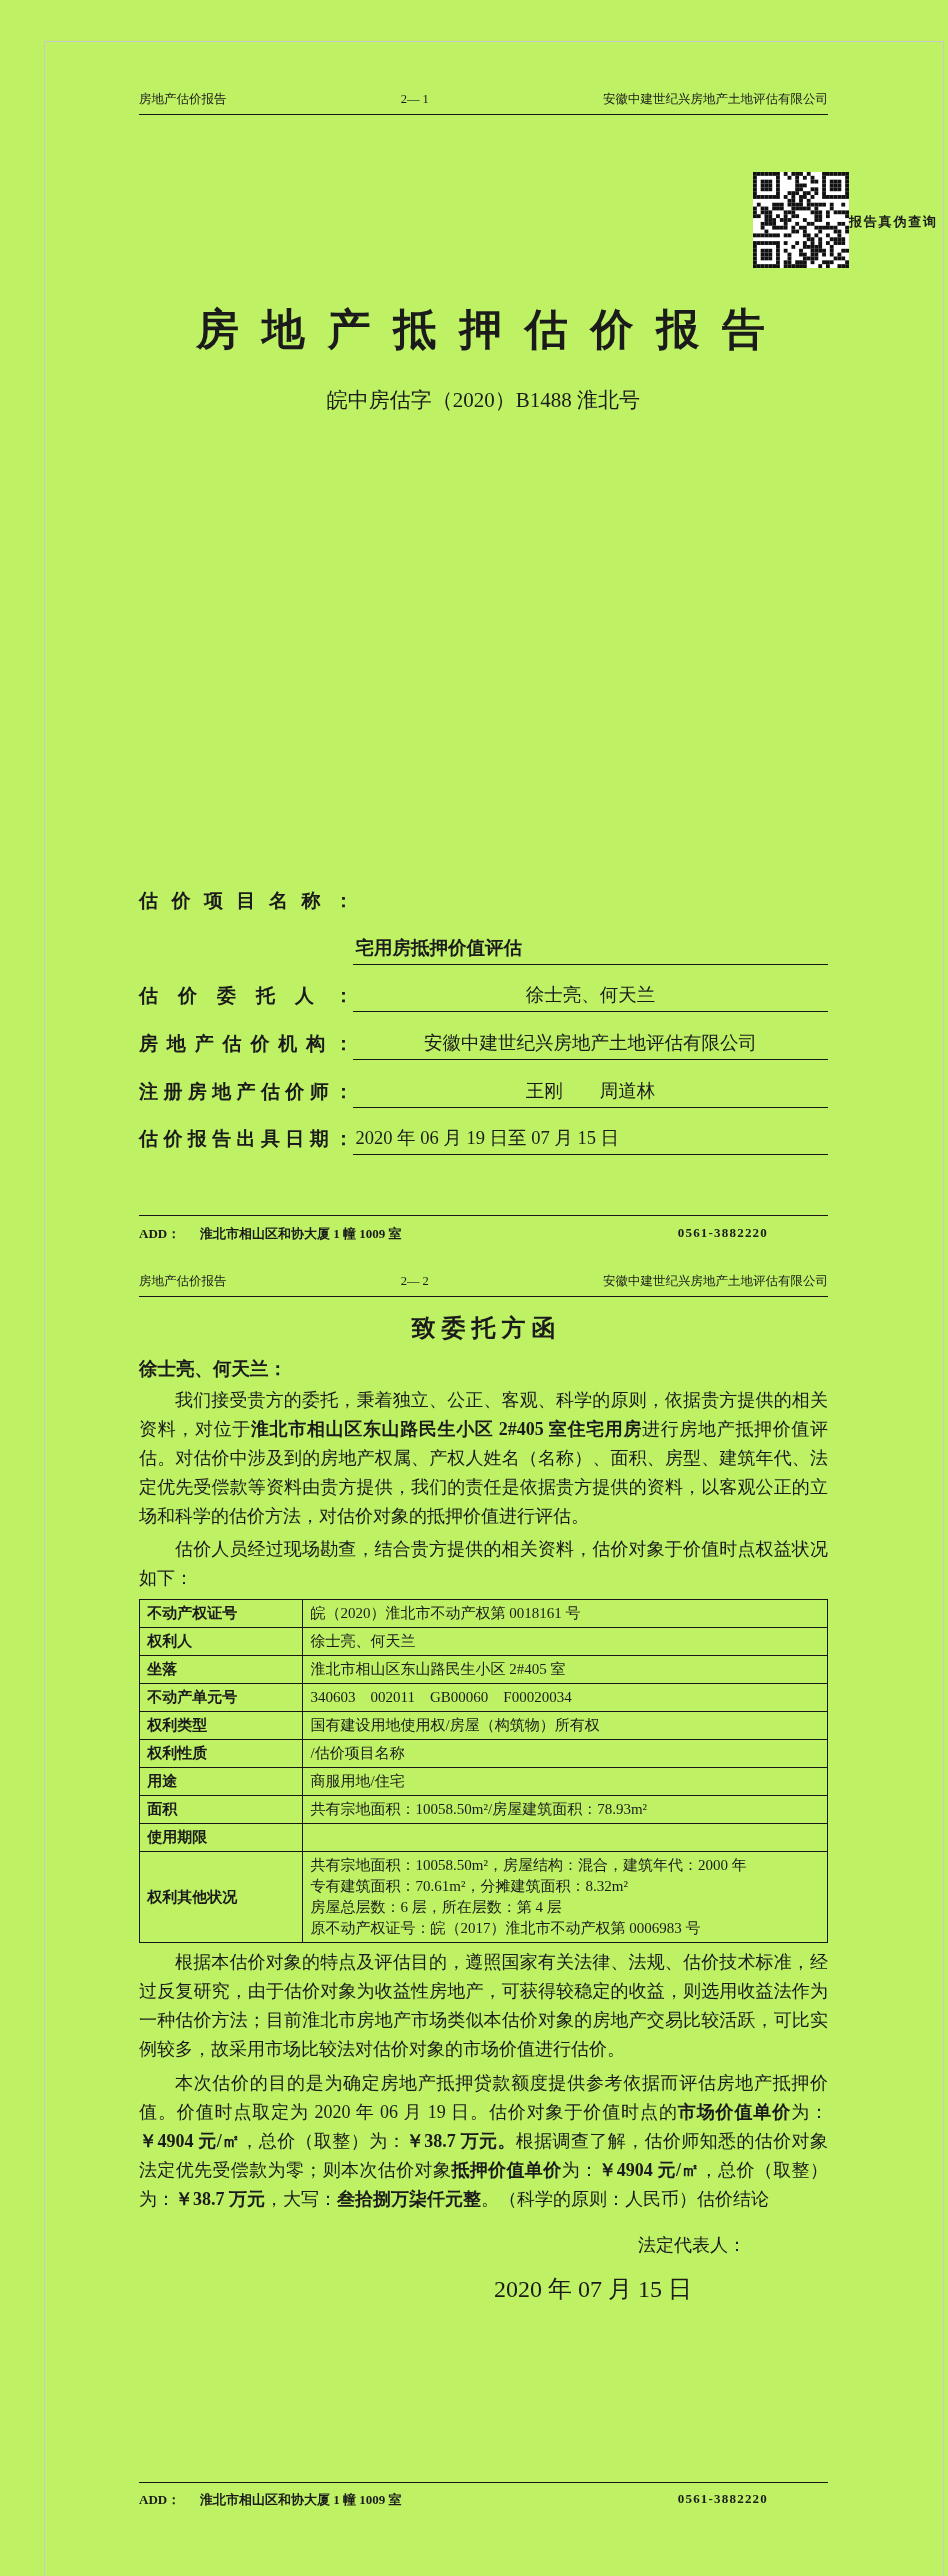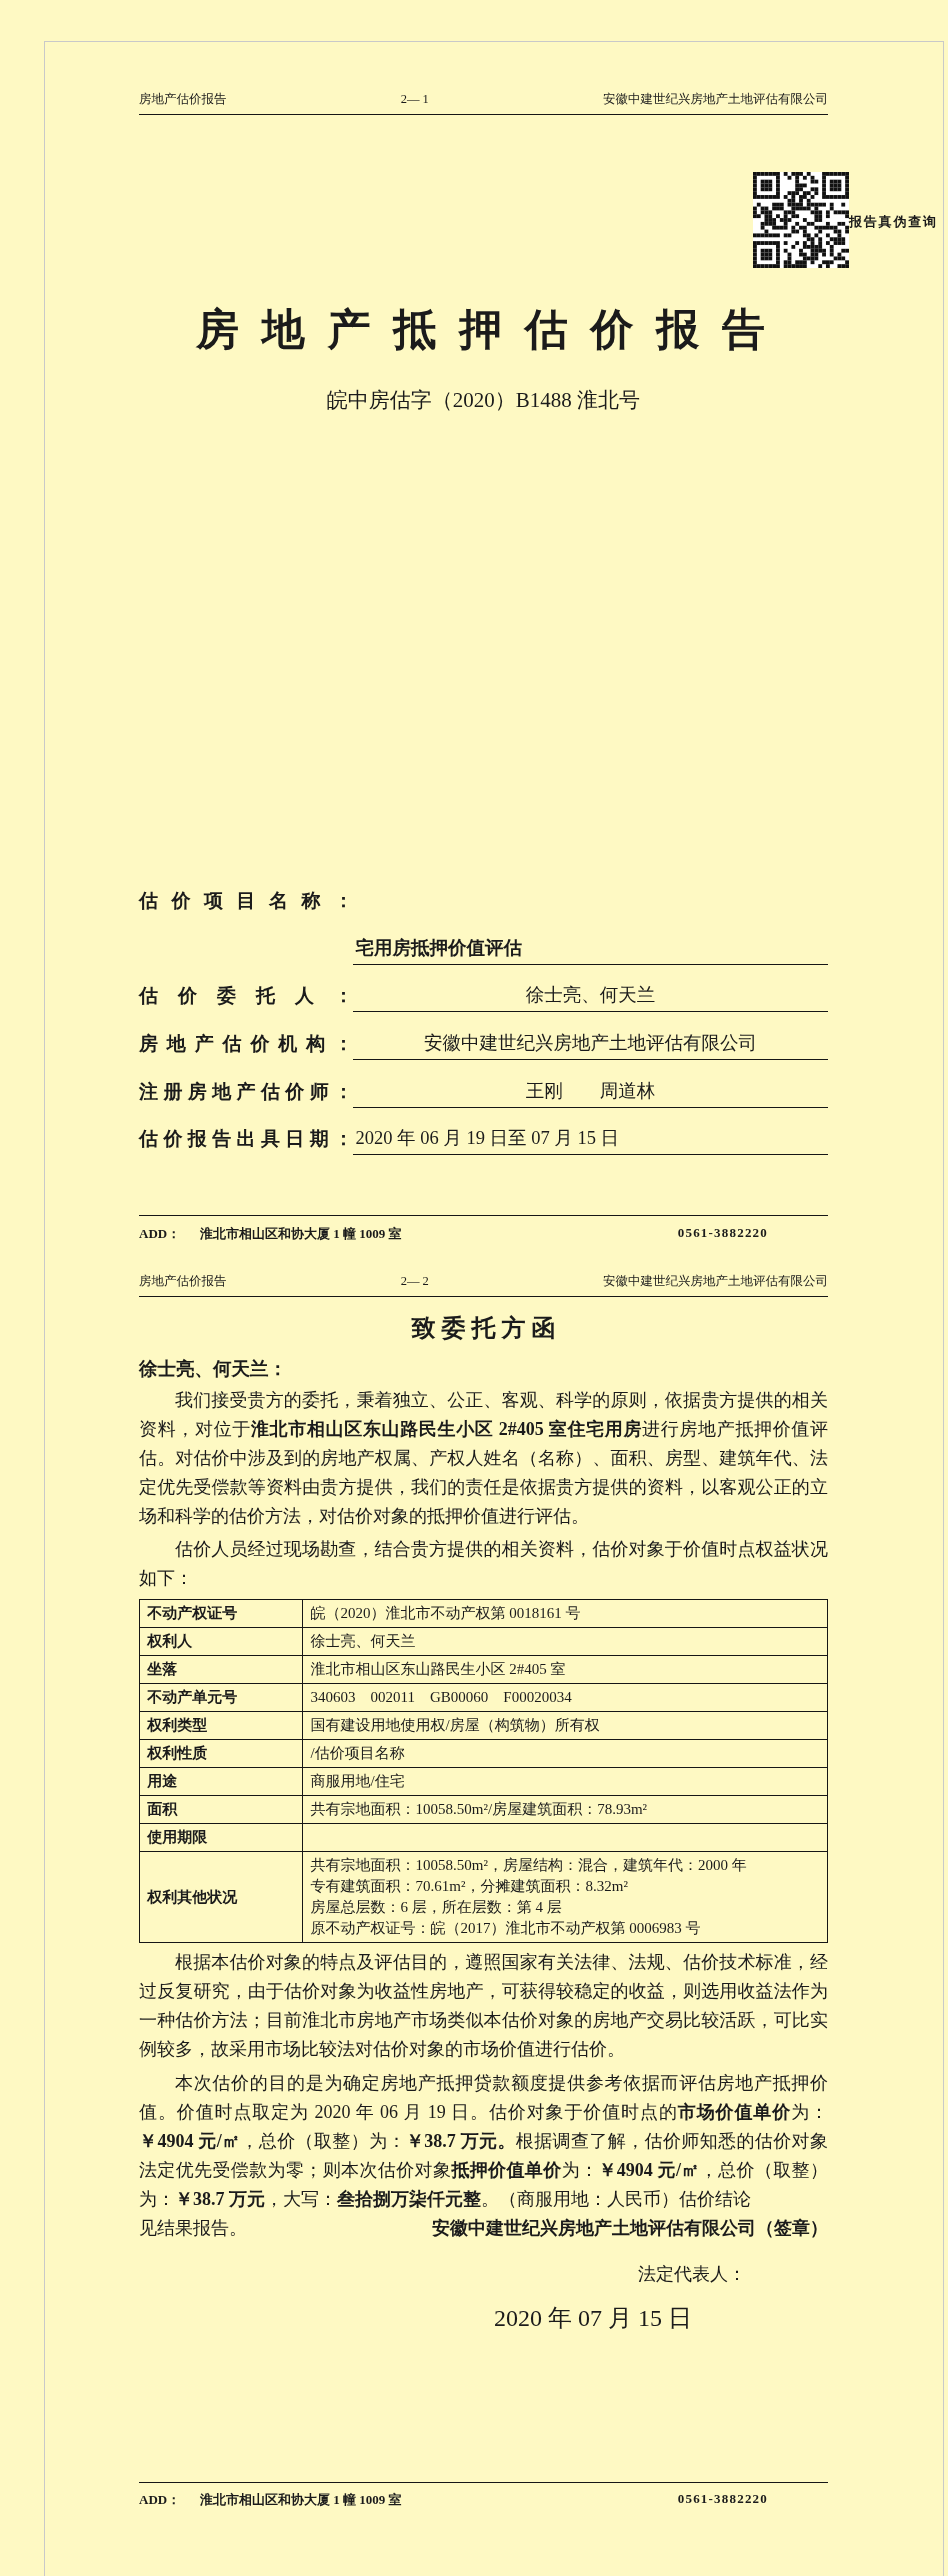--- a/index.html
+++ b/index.html
@@ -1,17 +1,17 @@
 <!DOCTYPE html>
 <html style="font-size:9.6px"><head>
 <meta charset="utf-8">
 <style>
   html,body{margin:0;padding:0;background:#ffffff;}
   .sheet{
-    position:relative;width:948px;height:2576px;background:#fef9c3;overflow:hidden;
+    position:relative;width:948px;height:2576px;background:#bef264;overflow:hidden;
     font-family:"Liberation Serif","DejaVu Serif",serif;color:#1b1b1b;
   }
   .scan-frame{
     position:absolute;left:44px;right:3.6px;top:41px;bottom:0;
     border-left:0.6px solid #c9c9c9;border-right:0.6px solid #c9c9c9;border-top:0.6px solid #c9c9c9;
     pointer-events:none;
   }
   .content{position:absolute;left:139px;top:0;width:689px;height:100%;}
   .doc-header{
     display:flex;justify-content:space-between;align-items:baseline;
@@ -479,26 +479,22 @@
           <td class="t-label">权利其他状况</td>
           <td class="t-value">共有宗地面积：10058.50m²，房屋结构：混合，建筑年代：2000 年
 专有建筑面积：70.61m²，分摊建筑面积：8.32m²
 房屋总层数：6 层，所在层数：第 4 层
 原不动产权证号：皖（2017）淮北市不动产权第 0006983 号</td>
         </tr>
       </tbody>
     </table>
 
     <p class="body-para">根据本估价对象的特点及评估目的，遵照国家有关法律、法规、估价技术标准，经过反复研究，由于估价对象为收益性房地产，可获得较稳定的收益，则选用收益法作为一种估价方法；目前淮北市房地产市场类似本估价对象的房地产交易比较活跃，可比实例较多，故采用市场比较法对估价对象的市场价值进行估价。</p>
-    <p class="body-para"><span>本次估价的目的是为确定房地产抵押贷款额度提供参考依据而评估房地产抵押价值。价值时点取定为 2020 年 06 月 19 日。估价对象于价值时点的</span><b>市场价值单价</b><span>为：</span><b>￥4904 元/㎡</b><span>，总价（取整）为：</span><b>￥38.7 万元。</b><span>根据调查了解，估价师知悉的估价对象法定优先受偿款为零；则本次估价对象</span><b>抵押价值单价</b><span>为：</span><b>￥4904 元/㎡</b><span>，总价（取整）为：</span><b>￥38.7 万元</b><span>，大写：</span><b>叁拾捌万柒仟元整</b><span>。（商服用地：人民币）估价结论</span></p>
-
-    <div class="sign-row">
-      <span>见结果报告。</span>
-      <span class="company-sign">安徽中建世纪兴房地产土地评估有限公司（签章）</span>
-    </div>
+    <p class="body-para"><span>本次估价的目的是为确定房地产抵押贷款额度提供参考依据而评估房地产抵押价值。价值时点取定为 2020 年 06 月 19 日。估价对象于价值时点的</span><b>市场价值单价</b><span>为：</span><b>￥4904 元/㎡</b><span>，总价（取整）为：</span><b>￥38.7 万元。</b><span>根据调查了解，估价师知悉的估价对象法定优先受偿款为零；则本次估价对象</span><b>抵押价值单价</b><span>为：</span><b>￥4904 元/㎡</b><span>，总价（取整）为：</span><b>￥38.7 万元</b><span>，大写：</span><b>叁拾捌万柒仟元整</b><span>。（科学的原则：人民币）估价结论</span></p>
+
 
     <div class="legal-rep">法定代表人：</div>
     <div class="sign-date">2020 年 07 月 15 日</div>
 
     <div class="doc-footer footer2">
       <span class="addr">
         <span>ADD：</span>
         <span class="addr-text">淮北市相山区和协大厦 1 幢 1009 室</span>
       </span>
       <span class="phone">0561-3882220</span>

